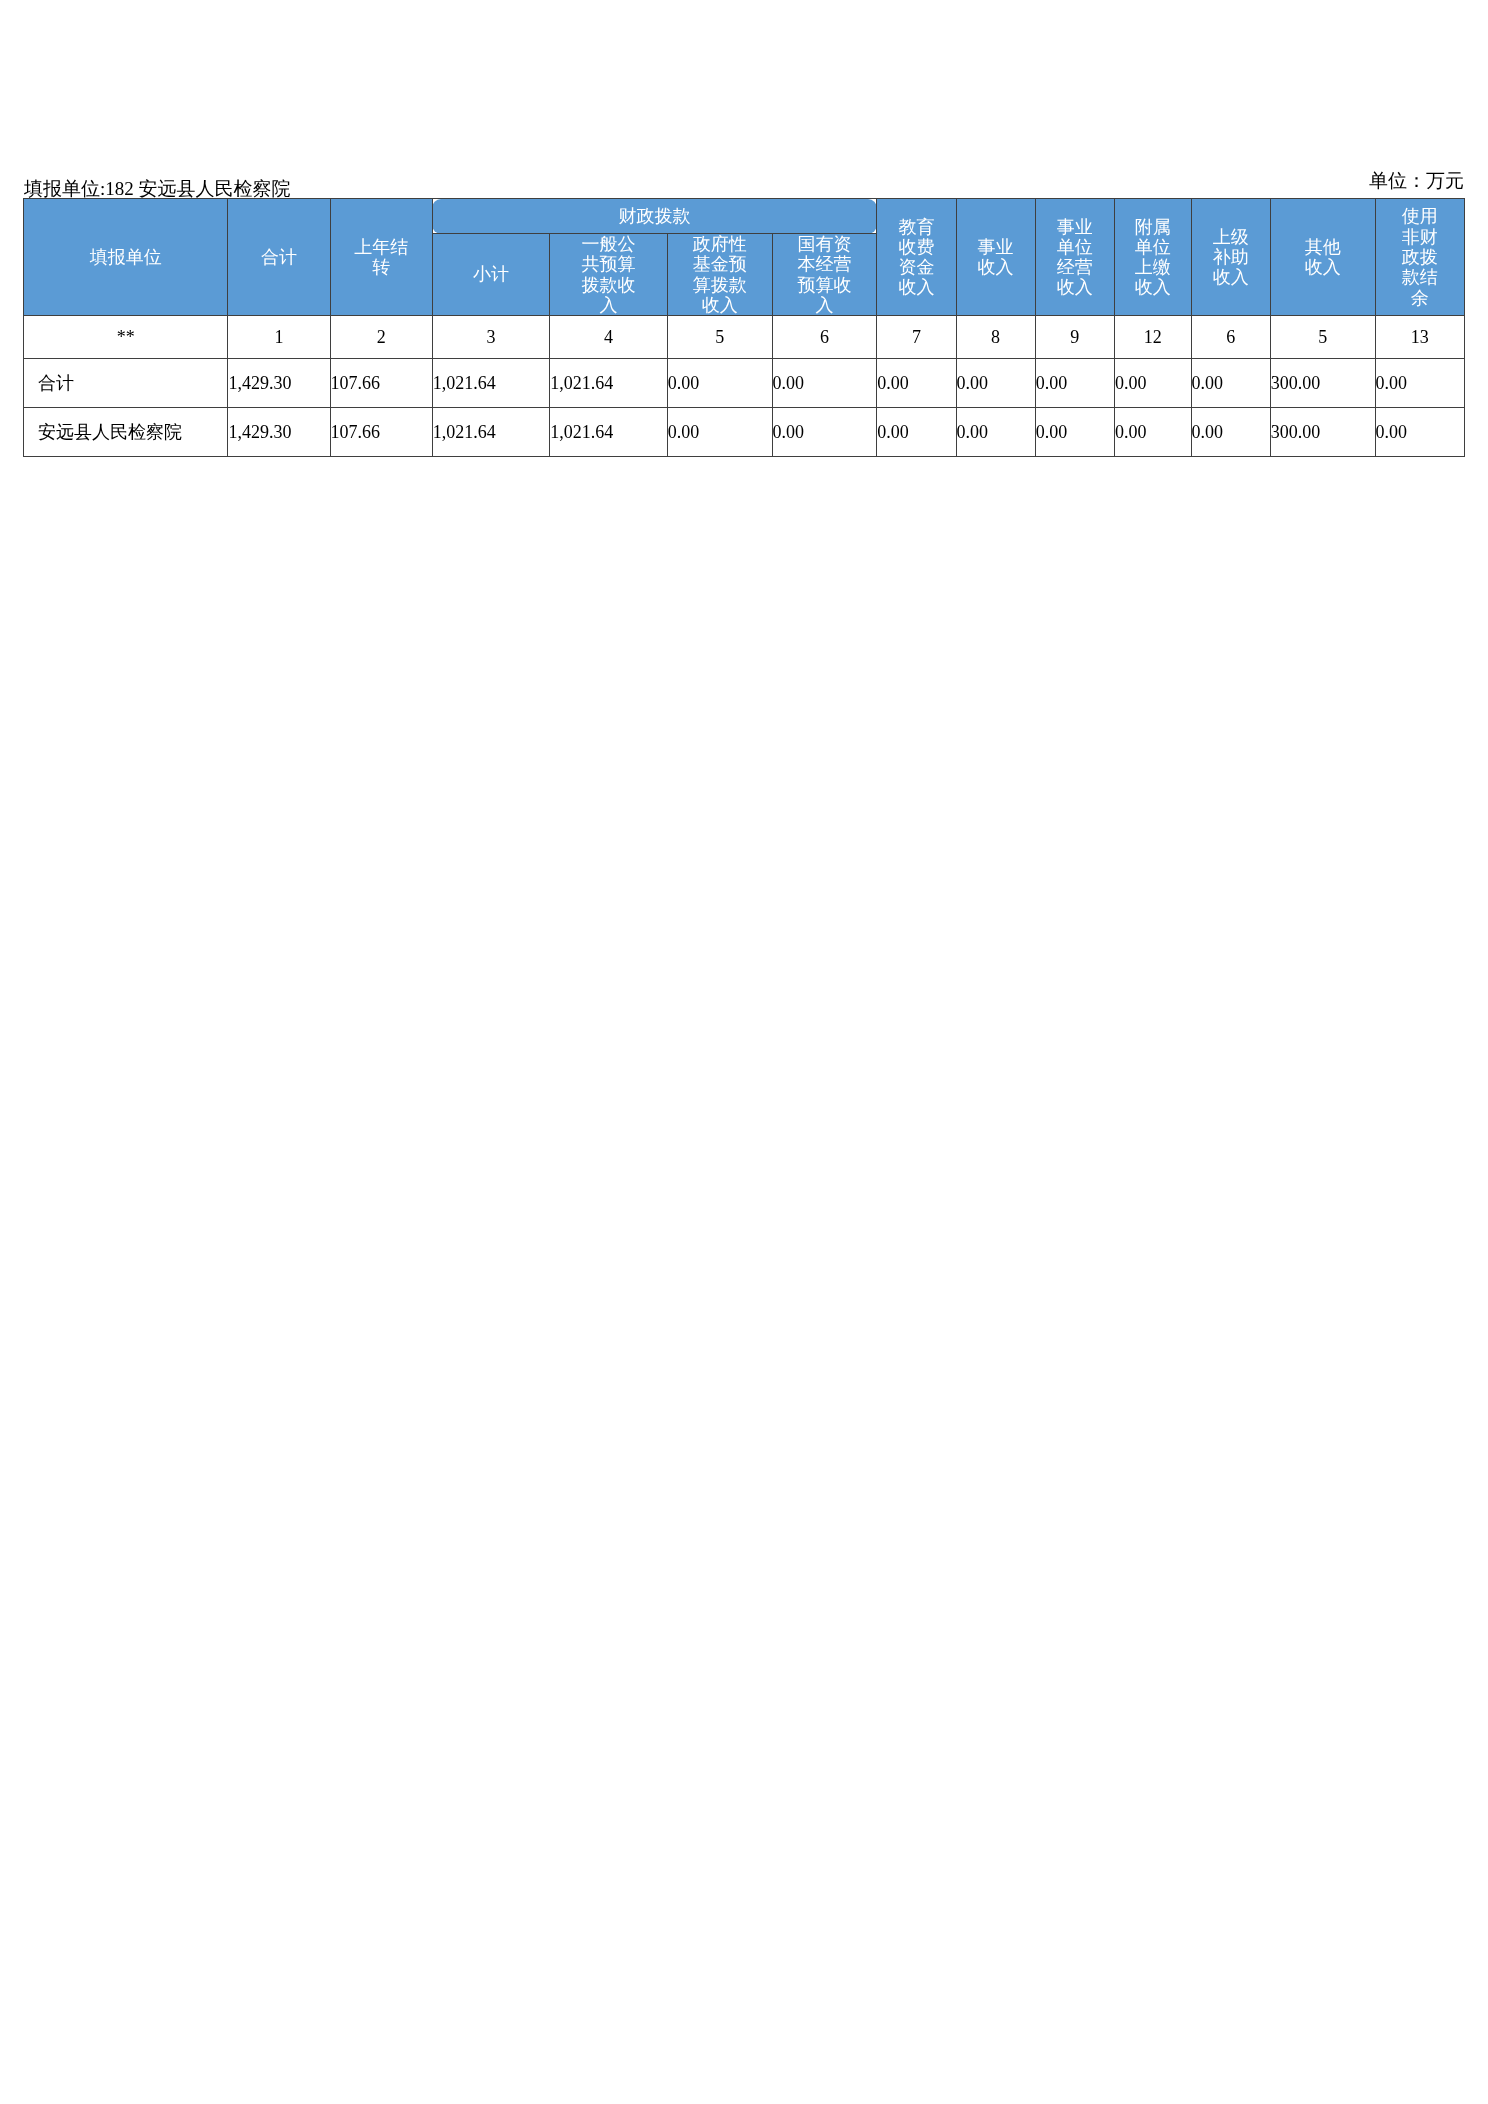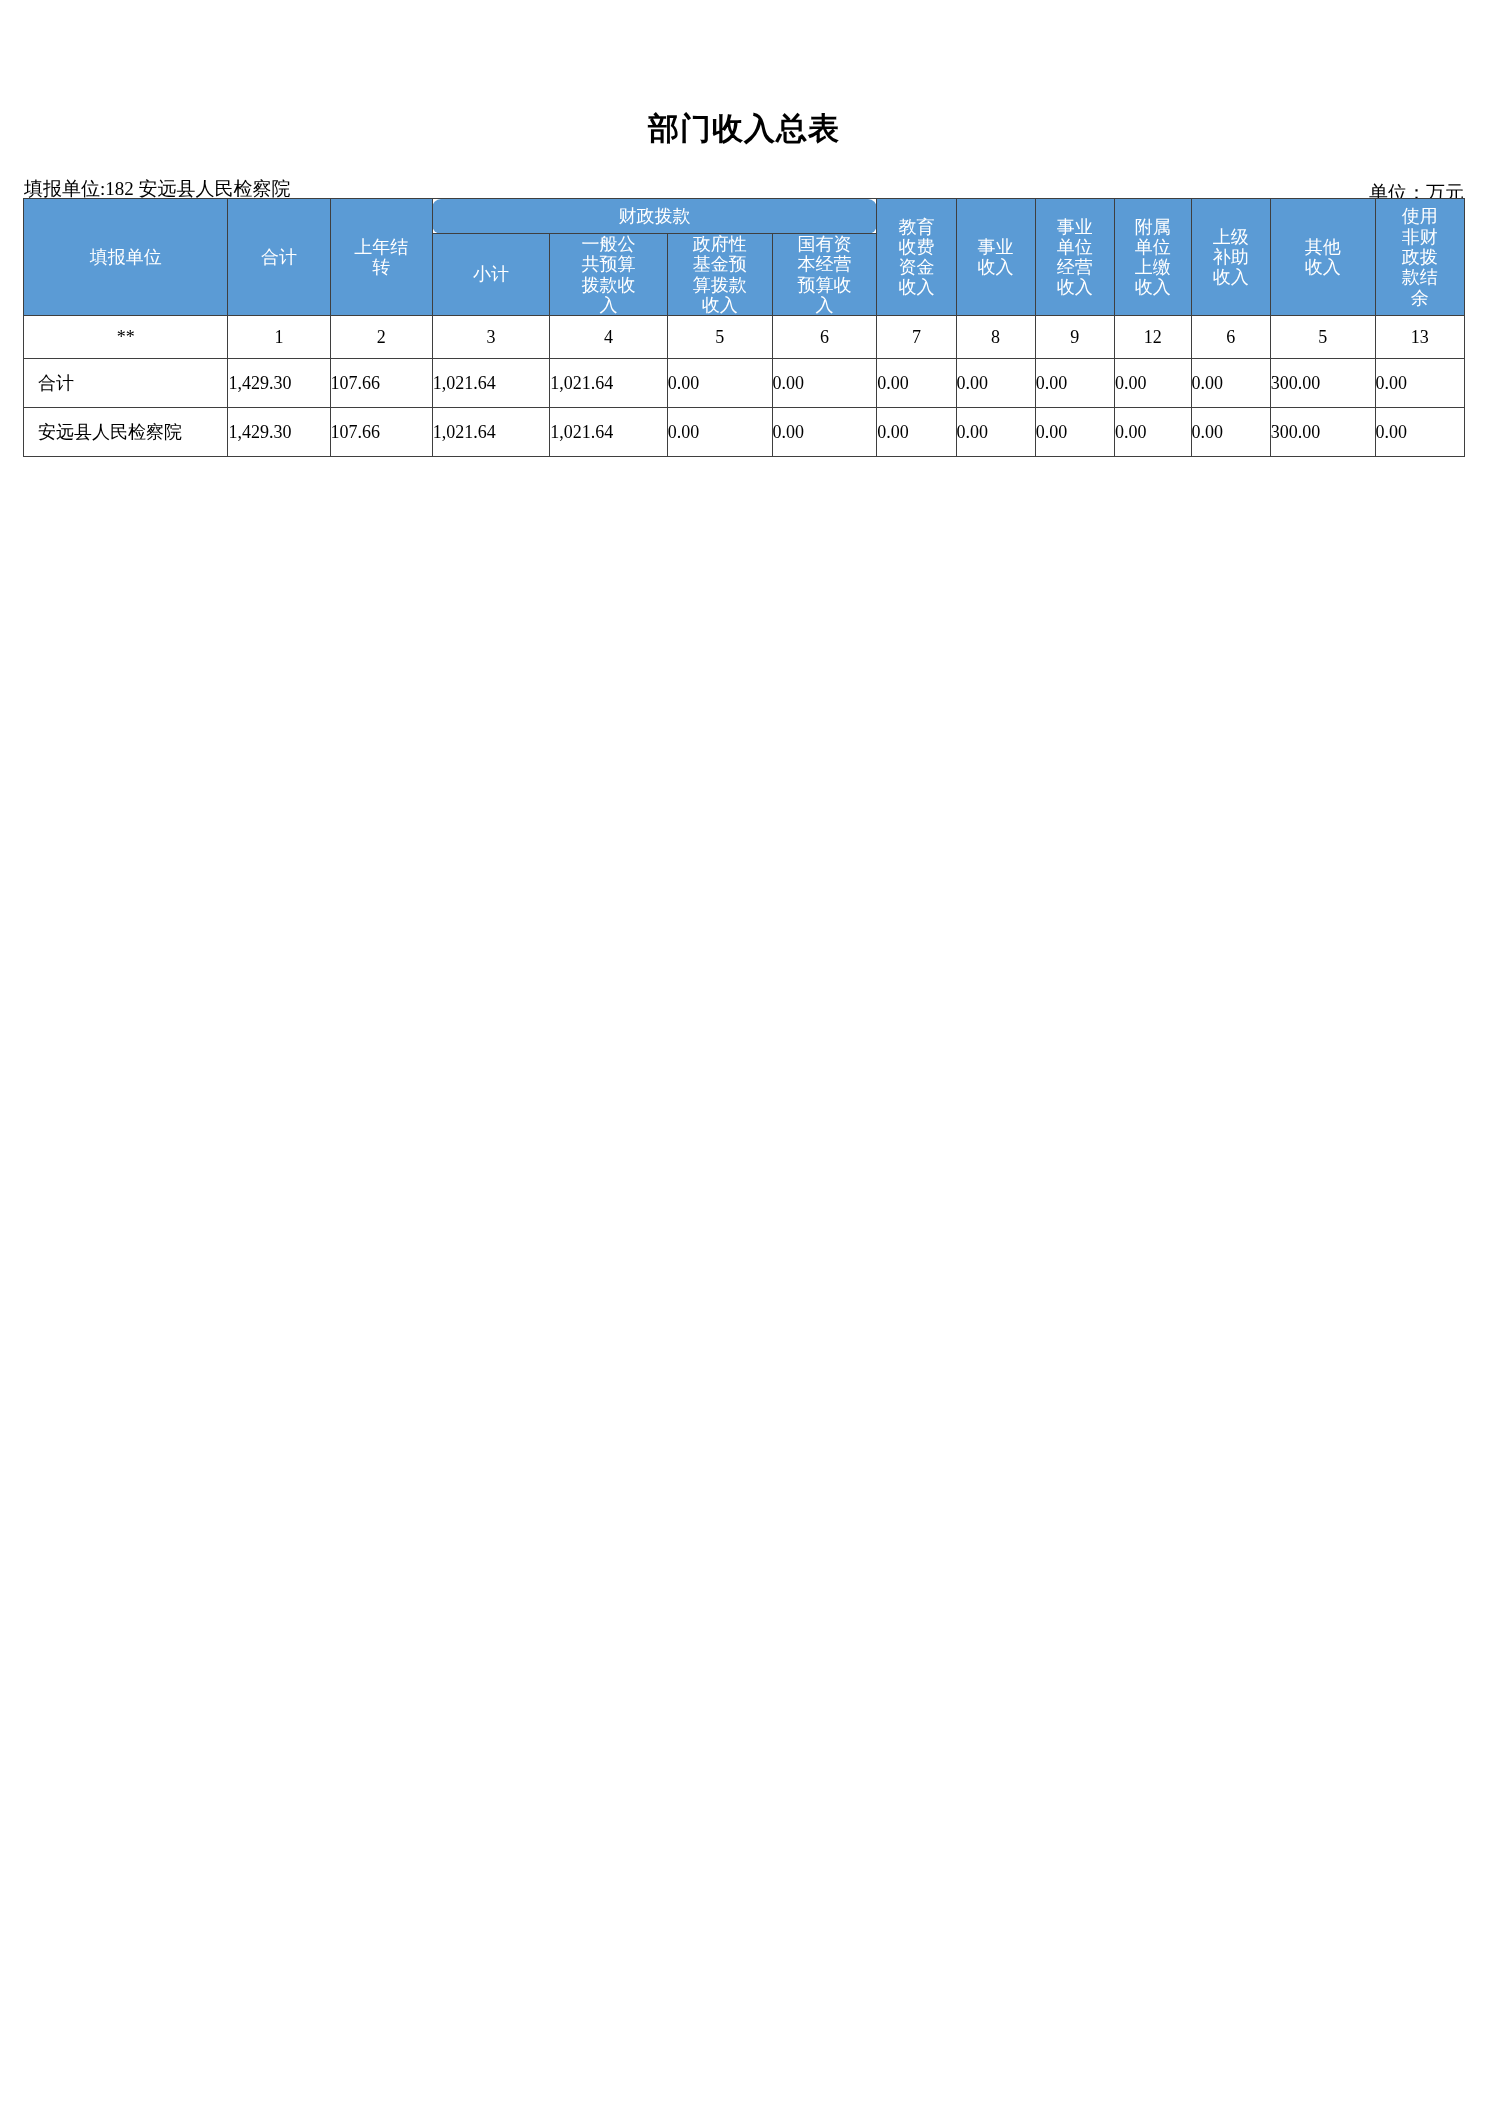--- a/index.html
+++ b/index.html
@@ -45,21 +45,21 @@
   }
   .meta-left {
     position: absolute;
     left: 0;
     top: 8px;
     white-space: nowrap;
   }
   .meta-right {
     position: absolute;
     right: 0;
-    top: 12px;
+    top: 0;
     white-space: nowrap;
     margin-left: 16px;
   }
 
   table.main {
     position: absolute;
     top: 198px;
     left: 23px;
     width: 1442px;
     border-collapse: collapse;
@@ -115,21 +115,20 @@
   }
   .datarow td.num {
     text-align: left;
   }
 </style>
 </head>
 <body>
 
 <div class="page">
 
-  <div class="doc-title">部门收入总表</div>
 
   <div class="meta-row">
     <span class="meta-left">填报单位:182 安远县人民检察院</span>
     <span class="meta-right">单位：万元</span>
   </div>
 
   <table class="main">
     <colgroup>
       <col style="width:160px">
       <col style="width:80px">

